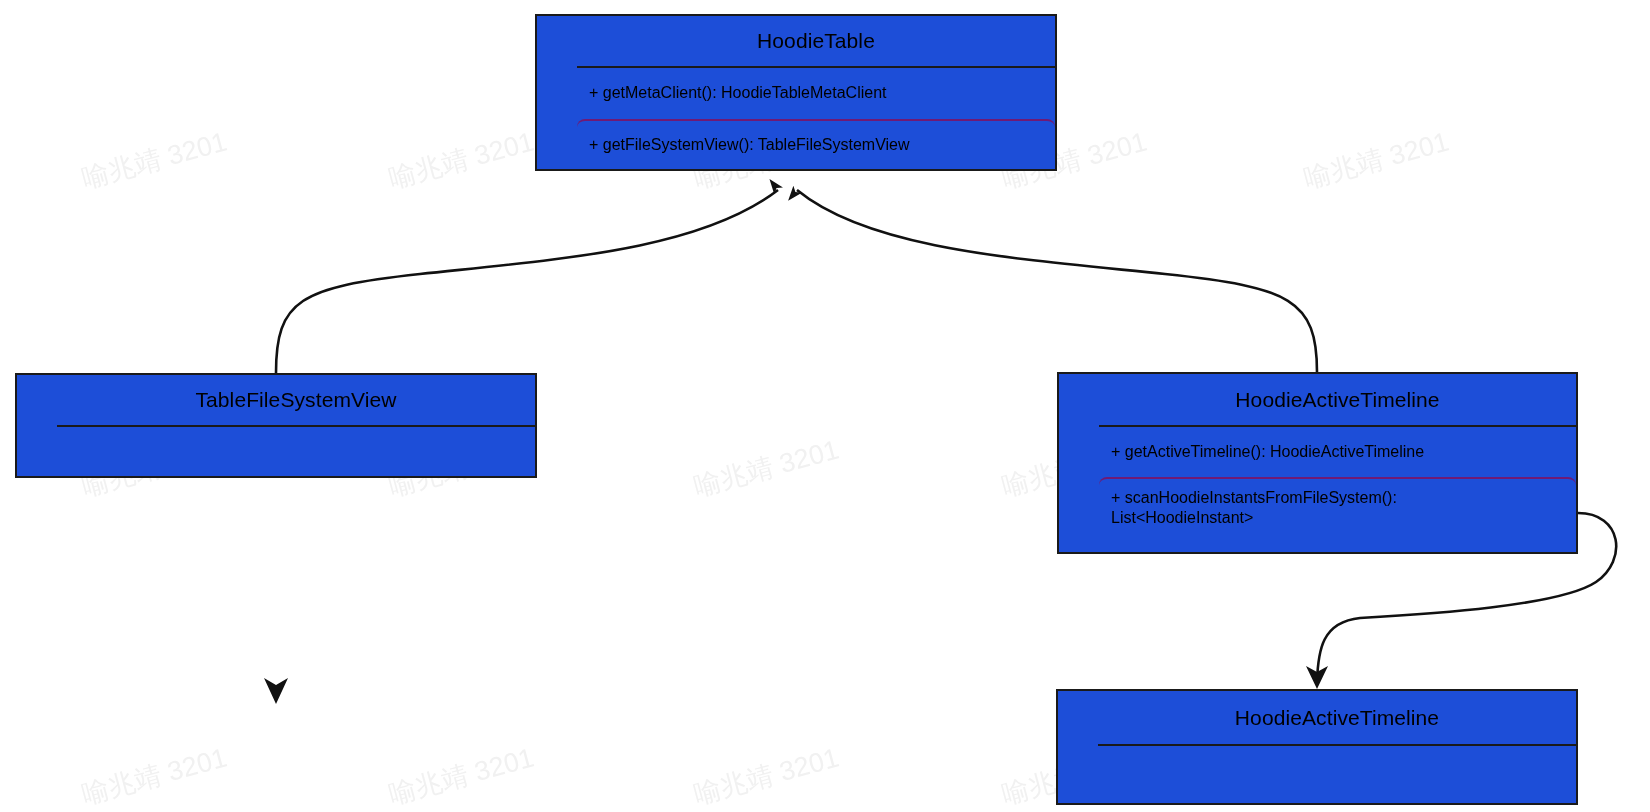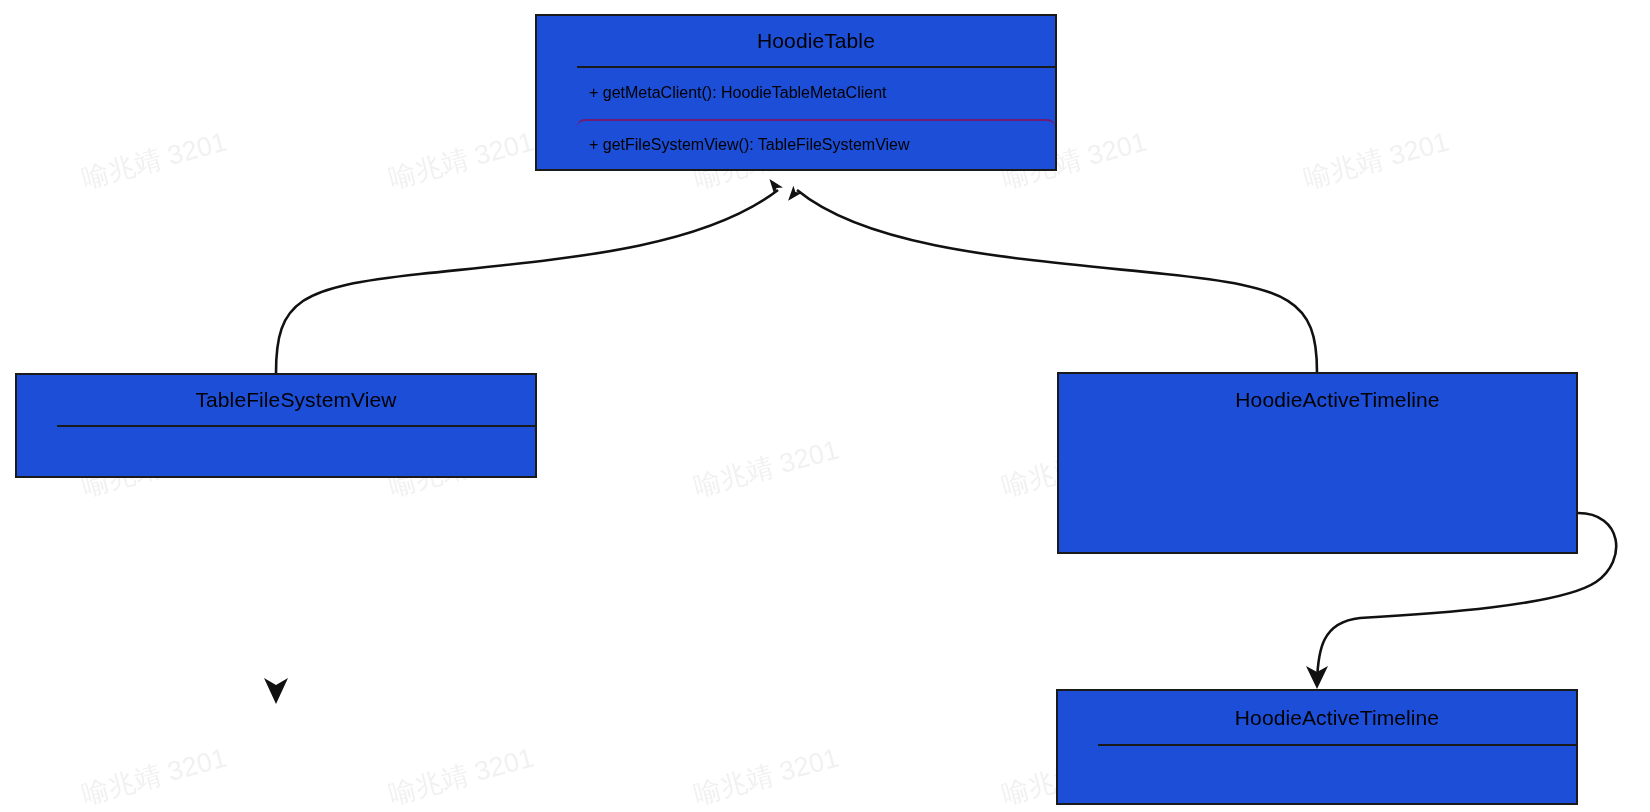--- a/index.html
+++ b/index.html
@@ -173,20 +173,25 @@
     </div>
   </div>
 
   <div class="uml-class" id="box-tablefilesystemview">
     <div class="uml-section sec-title uml-title">TableFileSystemView</div>
     <div class="uml-section sec-members uml-members uml-member-empty"></div>
   </div>
 
   <div class="uml-class" id="box-hoodietablemetaclient">
     <div class="uml-section sec-title uml-title">HoodieActiveTimeline</div>
+    <div class="uml-section sec-members uml-members">
+      <div class="uml-member m0">+ getActiveTimeline(): HoodieActiveTimeline</div>
+      <div class="uml-member m1">+ scanHoodieInstantsFromFileSystem():
+List&lt;HoodieInstant&gt;</div>
+    </div>
   </div>
 
 
   <div class="uml-class" id="box-hoodieactivetimeline">
     <div class="uml-section sec-title uml-title">HoodieActiveTimeline</div>
     <div class="uml-section sec-members uml-members uml-member-empty"></div>
   </div>
 
 </div>
 

